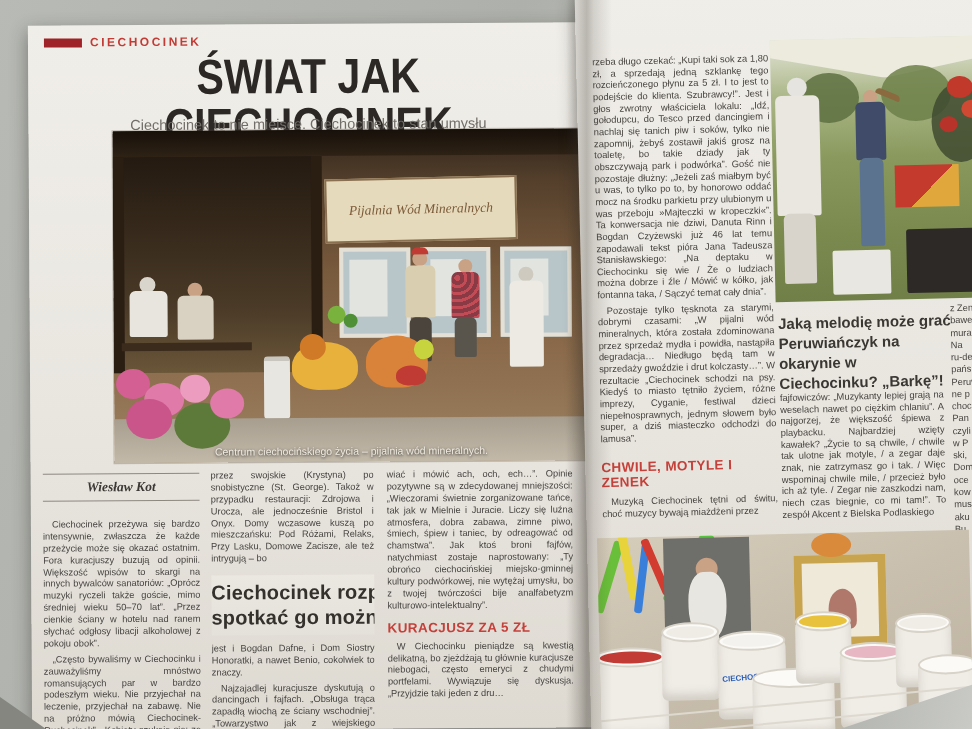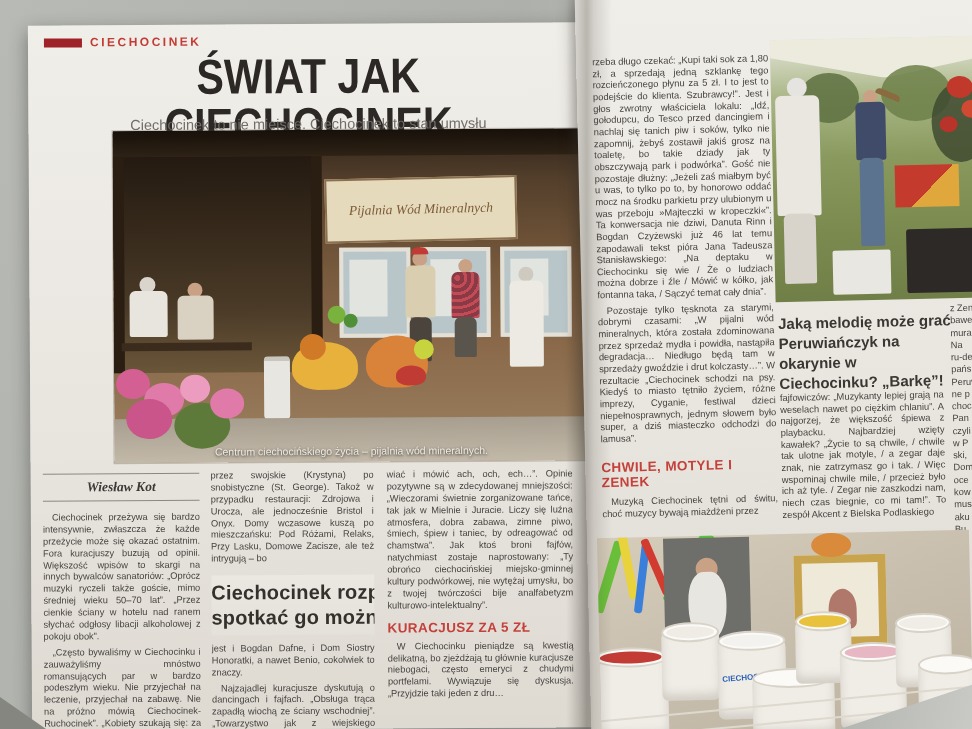--- a/index.html
+++ b/index.html
@@ -30,21 +30,21 @@
   
   .col{position:absolute;top:446px;bottom:0;overflow:hidden;}
   .col p{margin:0 0 4px;font-size:9.3px;line-height:1.28;text-align:justify;color:#464340;}
   .indent{text-indent:9px;}
   .col-1{left:12px;width:157px;}
   .col-2{left:180px;width:163px;z-index:4;}
   .col-3{left:356px;width:186px;z-index:2;}
   .rule{height:1px;background:#8c8880;margin:2px 0;}
   .author{font-family:"Liberation Serif",serif;font-style:italic;font-weight:bold;
     text-align:center;font-size:13.5px;color:#3b3835;padding:3px 0;}
-  .author-block{margin-bottom:11px;}
+  .author-block{margin-bottom:18px;}
   .pull-quote{width:372px;margin:10px 0 8px;padding:5px 0 6px;position:relative;z-index:5;
     background:linear-gradient(#ebe8e2,#e4e1da);
     font-size:20px;line-height:1.22;font-weight:bold;color:#34312d;letter-spacing:.2px;}
   .red-heading{margin:8px 0 6px;font-size:13.5px;font-weight:bold;letter-spacing:.4px;color:#c5403a;}
   
   .r-col-1{position:absolute;left:16px;top:64px;width:176px;height:470px;}
   .r-col-1 p,.r-col-2 p{margin:0 0 4px;font-size:9.4px;line-height:1.24;text-align:justify;color:#46433f;}
   .rtext{height:396px;overflow:hidden;}
   .question{position:absolute;left:196px;top:326px;width:180px;
     font-size:15px;font-weight:bold;line-height:1.34;color:#3a3733;}

